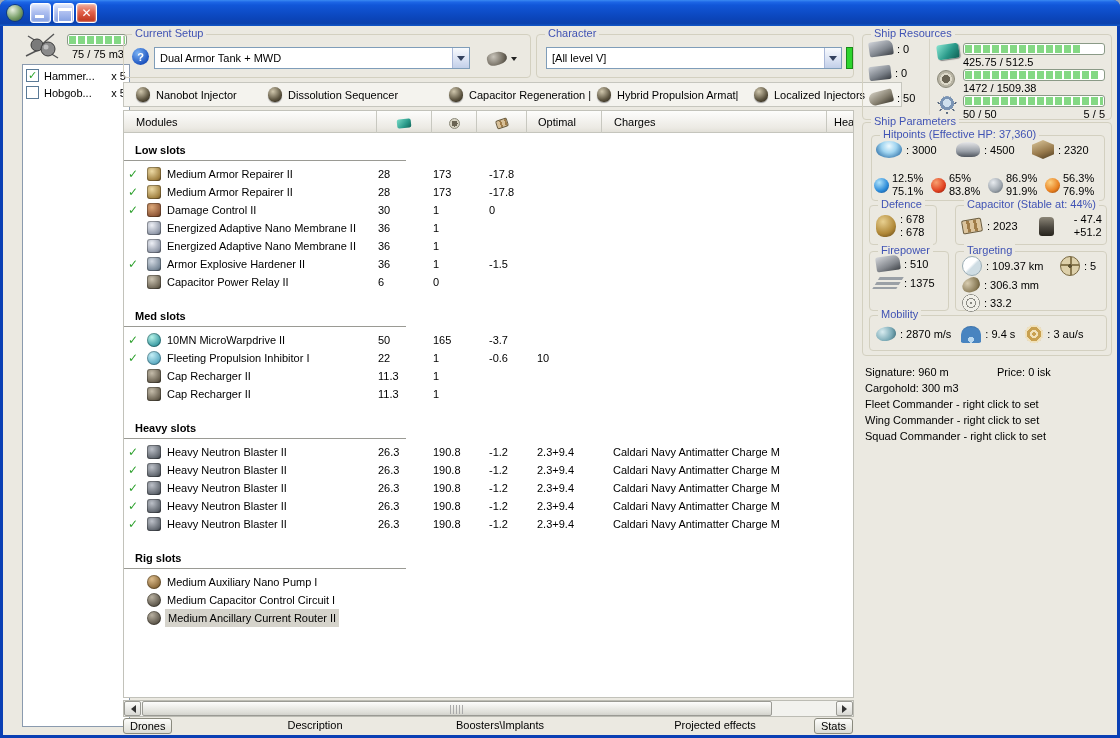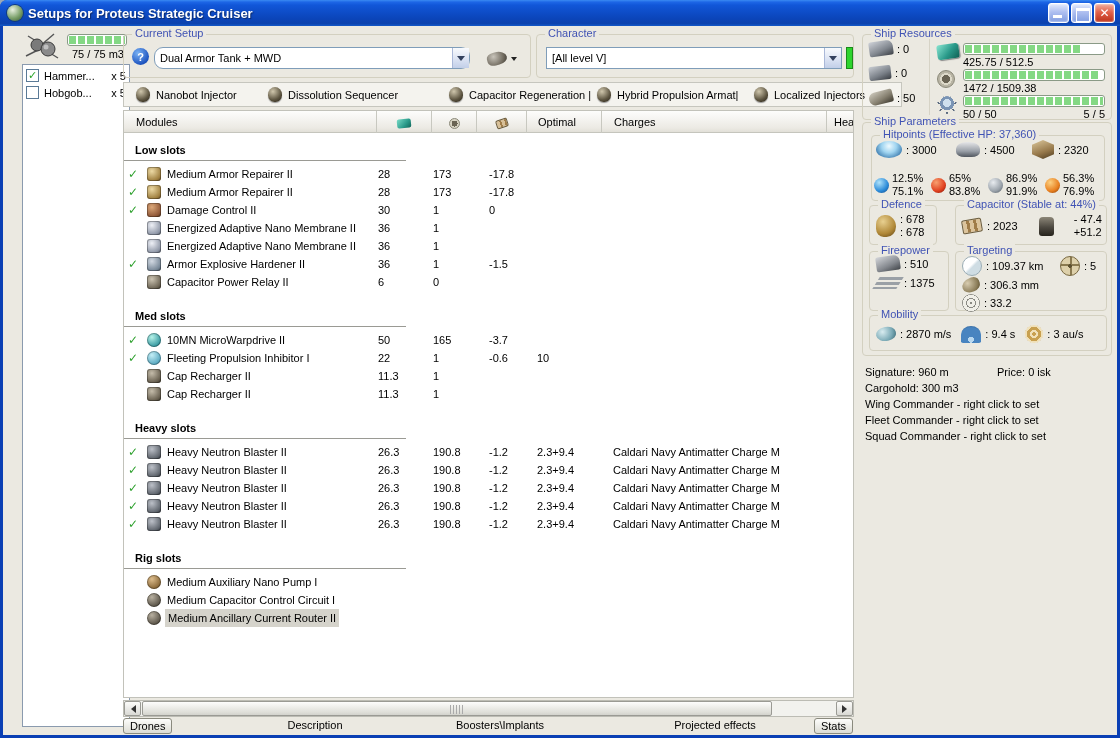--- a/index.html
+++ b/index.html
@@ -39,21 +39,21 @@
   .gb-setup{left:3px;top:8px;width:408px;height:44px;padding-left:13px;}
   .gb-char{left:416px;top:8px;width:318px;height:44px;}
   .help-icon{position:absolute;left:8px;top:13px;width:17px;height:17px;border-radius:50%;
     background:radial-gradient(circle at 35% 30%,#7ab2f4,#1f55c0 70%,#123a86);display:flex;align-items:center;justify-content:center;}
   .help-icon i{font-style:normal;color:#fff;font-weight:bold;font-size:11px;}
   .combo{position:absolute;height:22px;background:#fff;border:1px solid #7f9db9;display:flex;align-items:center;}
   .combo-text{flex:1;padding:0 5px;white-space:nowrap;overflow:hidden;}
   .combo-btn{width:17px;height:100%;border-left:1px solid #aab8d8;background:linear-gradient(180deg,#f8fafd,#d9e1f2 60%,#c2cfe8);
     display:flex;align-items:center;justify-content:center;}
   .combo-btn .arr{width:0;height:0;border:4px solid transparent;border-top:5px solid #33415e;margin-top:4px;}
-  .gb-setup .combo{left:30px;top:12px;width:316px;border-radius:9px;}
+  .gb-setup .combo{left:30px;top:12px;width:316px;}
   .gb-char .combo{left:9px;top:12px;width:296px;}
   .char-ind{position:absolute;left:309px;top:12px;width:7px;height:22px;background:#2ed42e;border:1px solid #1a8a1a;}
   .ship-btn{position:absolute;left:358px;top:12px;width:40px;height:22px;display:flex;align-items:center;justify-content:center;gap:4px;}
   .ship-ic{width:20px;height:13px;border-radius:40% 60% 50% 40%;transform:rotate(-15deg);
     background:radial-gradient(circle at 35% 30%,#c8c4ba,#6e685c 65%,#34302a);}
   .caret{width:0;height:0;border:3px solid transparent;border-top:4px solid #222;margin-top:4px;}
 
   .subsys-bar{position:absolute;left:3px;top:56px;width:779px;height:25px;background:#f4f3ee;border:1px solid #c6c6be;}
   .sub-item{position:absolute;top:4px;display:flex;align-items:center;gap:6px;white-space:nowrap;}
   .sub-ic{width:14px;height:15px;border-radius:50% 50% 45% 45%;
@@ -192,21 +192,20 @@
   .footer-stats{position:absolute;left:10px;top:338px;width:244px;line-height:16px;}
   .fs-row1{position:relative;height:16px;}
   .fs-price{position:absolute;left:132px;top:0;}
 </style>
 </head>
 <body>
 
 <div class="window">
   <div class="titlebar">
     <span class="app-icon"></span>
-    <span class="title-text">Setups for Proteus Strategic Cruiser</span>
     <span class="winbtn min"><i></i></span>
     <span class="winbtn max"><i></i></span>
     <span class="winbtn close">
         <i>✕</i>
       </span>
   </div>
 
   <div class="content">
 
     <div class="left-panel">
@@ -666,20 +665,20 @@
           </div>
         </div>
       </div>
 
       <div class="footer-stats">
         <div class="fs-row1">
           <span>Signature: 960 m</span>
           <span class="fs-price">Price: 0 isk</span>
         </div>
         <div>Cargohold: 300 m3</div>
+        <div>Fleet Commander - right click to set</div>
         <div>Wing Commander - right click to set</div>
-        <div>Fleet Commander - right click to set</div>
         <div>Squad Commander - right click to set</div>
       </div>
 
     </div>
   </div>
 </div>
 
 </body></html>

